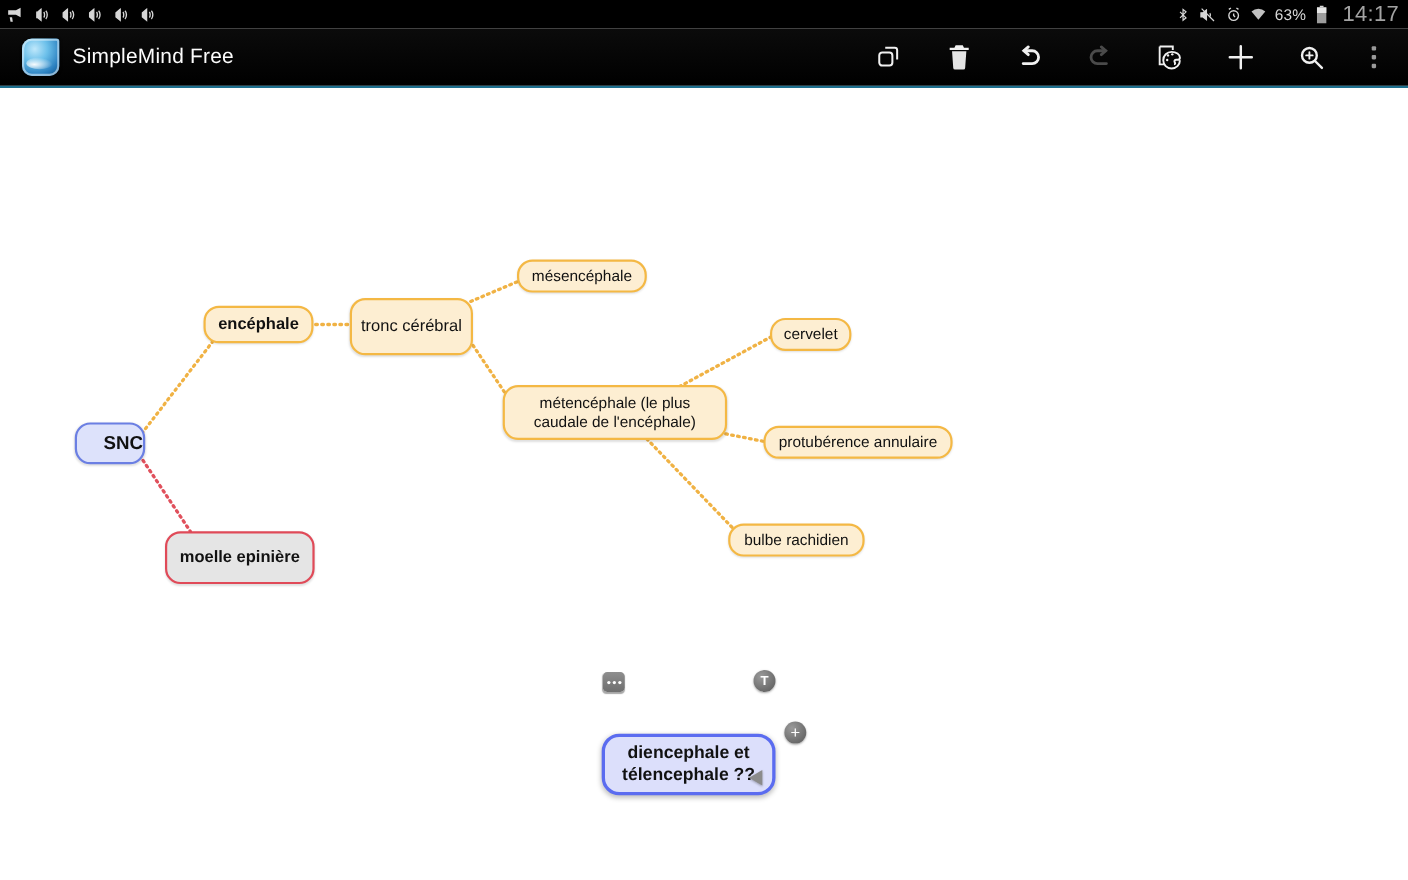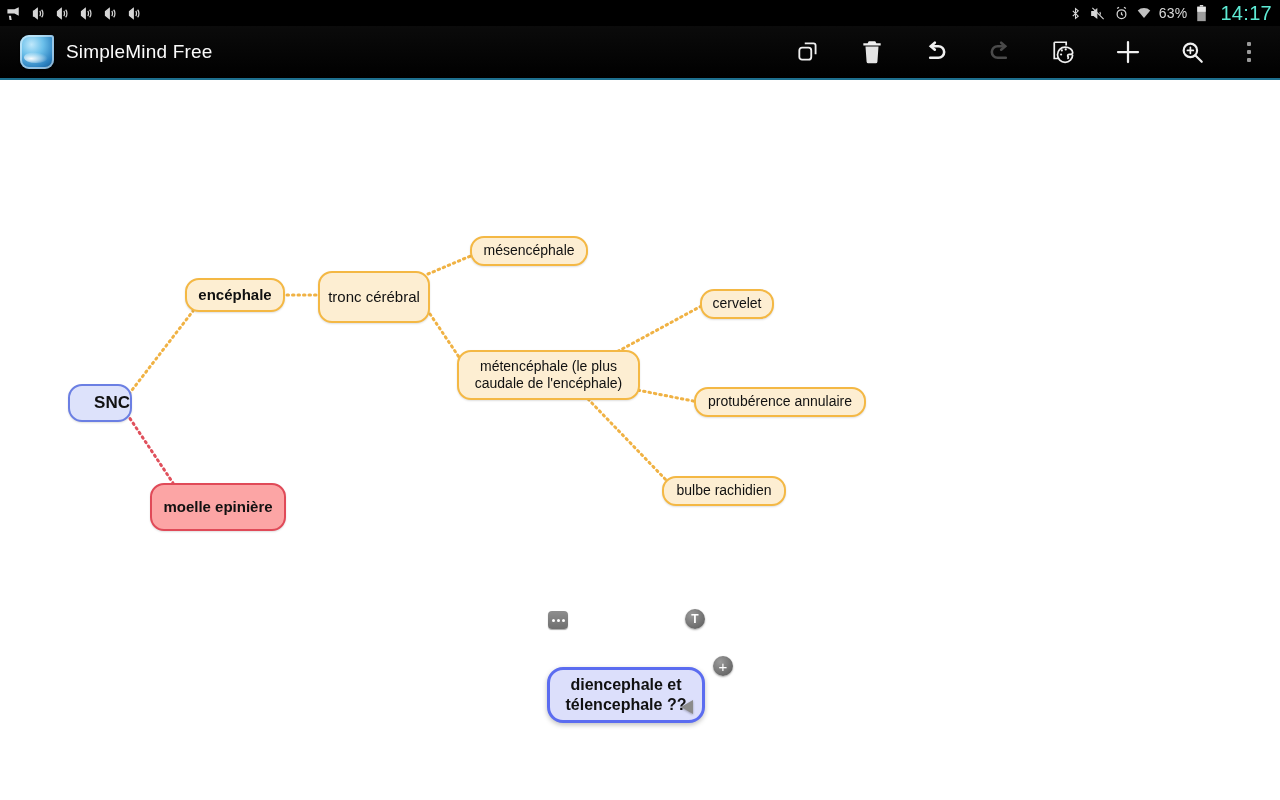--- a/index.html
+++ b/index.html
@@ -18,21 +18,21 @@
     background: #000000; color: #cfcfcf;
     display: flex; align-items: center; justify-content: space-between;
     padding: 0 8px 0 6px;
   }
   .sb-left { display: flex; align-items: center; gap: 7px; }
   .sb-right { display: flex; align-items: center; gap: 6px; }
   .sb-ico { display: inline-flex; align-items: center; justify-content: center;
             width: 17px; height: 17px; color: #d6d6d6; }
   .sb-ico svg { display: block; }
   .sb-batt-text { font-size: 14px; color: #d8d8d8; letter-spacing: .2px; }
-  .sb-clock { font-size: 20px; color: #5eead4; margin-left: 4px; letter-spacing: .3px;
+  .sb-clock { font-size: 20px; color: #a3a3a3; margin-left: 4px; letter-spacing: .3px;
               font-weight: 400; line-height: 1; }
 
   
   .toolbar {
     position: absolute; left: 0; top: 26px; width: 1280px; height: 54px;
     background: linear-gradient(180deg,#0b0b0b 0%,#050505 55%,#000 100%);
     display: flex; align-items: center;
     border-bottom: 2px solid #1d6f8e;
   }
   .tb-brand { display: flex; align-items: center; gap: 12px; padding-left: 20px; flex: 0 0 auto; }
@@ -74,21 +74,21 @@
     text-align: center;
     border-radius: 14px;
     color: #111111;
     white-space: pre;
     line-height: 1.22;
     box-shadow: 0 1px 2px rgba(0,0,0,.13);
     user-select: none;
   }
   .node.orange { background: #fdeed2; border: 2px solid #f4b844; }
   .node.blue   { background: #dde2fb; border: 2px solid #6b7fe3; padding-left: 24px; }
-  .node.red    { background: #fca5a5; border: 2px solid #e04a58; }
+  .node.red    { background: #e5e5e5; border: 2px solid #e04a58; }
   .node.bold   { font-weight: 700; }
 
   .node.selected {
     background: #dcdffb; border: 3px solid #5b6cf0; border-radius: 16px;
     box-shadow: 0 2px 5px rgba(0,0,0,.25);
   }
 
   
   .handle { position: absolute; display: flex; align-items: center; justify-content: center;
             color: #ffffff; cursor: pointer; }
@@ -292,21 +292,21 @@
         <line x1="622" y1="305" x2="698" y2="320" stroke="#f0b244" stroke-width="3" stroke-linecap="round" stroke-dasharray="1.5 4"></line>
         <line x1="588" y1="317" x2="668" y2="400" stroke="#f0b244" stroke-width="3" stroke-linecap="round" stroke-dasharray="1.5 4"></line>
       </svg>
 
     <div id="nodes-layer">
         <div class="node blue bold" style="left: 68px; top: 302px; width: 64px; height: 38px; font-size: 17px;">SNC</div>
         <div class="node orange bold" style="left: 185px; top: 196px; width: 100px; height: 34px; font-size: 15px;">encéphale</div>
         <div class="node red bold" style="left: 150px; top: 401px; width: 136px; height: 48px; font-size: 15px;">moelle epinière</div>
         <div class="node orange" style="left: 318px; top: 189px; width: 112px; height: 52px; font-size: 15px;">tronc cérébral</div>
         <div class="node orange" style="left: 470px; top: 154px; width: 118px; height: 30px; font-size: 14px;">mésencéphale</div>
-        <div class="node orange" style="left: 457px; top: 268px; width: 183px; height: 50px; font-size: 14px;">métencéphale (le plus
+        <div class="node orange" style="left: 457px; top: 268px; width: 204px; height: 50px; font-size: 14px;">métencéphale (le plus
 caudale de l'encéphale)</div>
         <div class="node orange" style="left: 700px; top: 207px; width: 74px; height: 30px; font-size: 14px;">cervelet</div>
         <div class="node orange" style="left: 694px; top: 305px; width: 172px; height: 30px; font-size: 14px;">protubérence annulaire</div>
         <div class="node orange" style="left: 662px; top: 394px; width: 124px; height: 30px; font-size: 14px;">bulbe rachidien</div>
       </div>
 
     <div id="selection-layer">
         <div class="node selected bold" style="left: 547px; top: 555px; width: 158px; height: 56px; font-size: 16px; margin-top: 30px;">diencephale et
 télencephale ??</div>
         <div class="handle handle-menu" style="left: 548px; top: 529px;">

